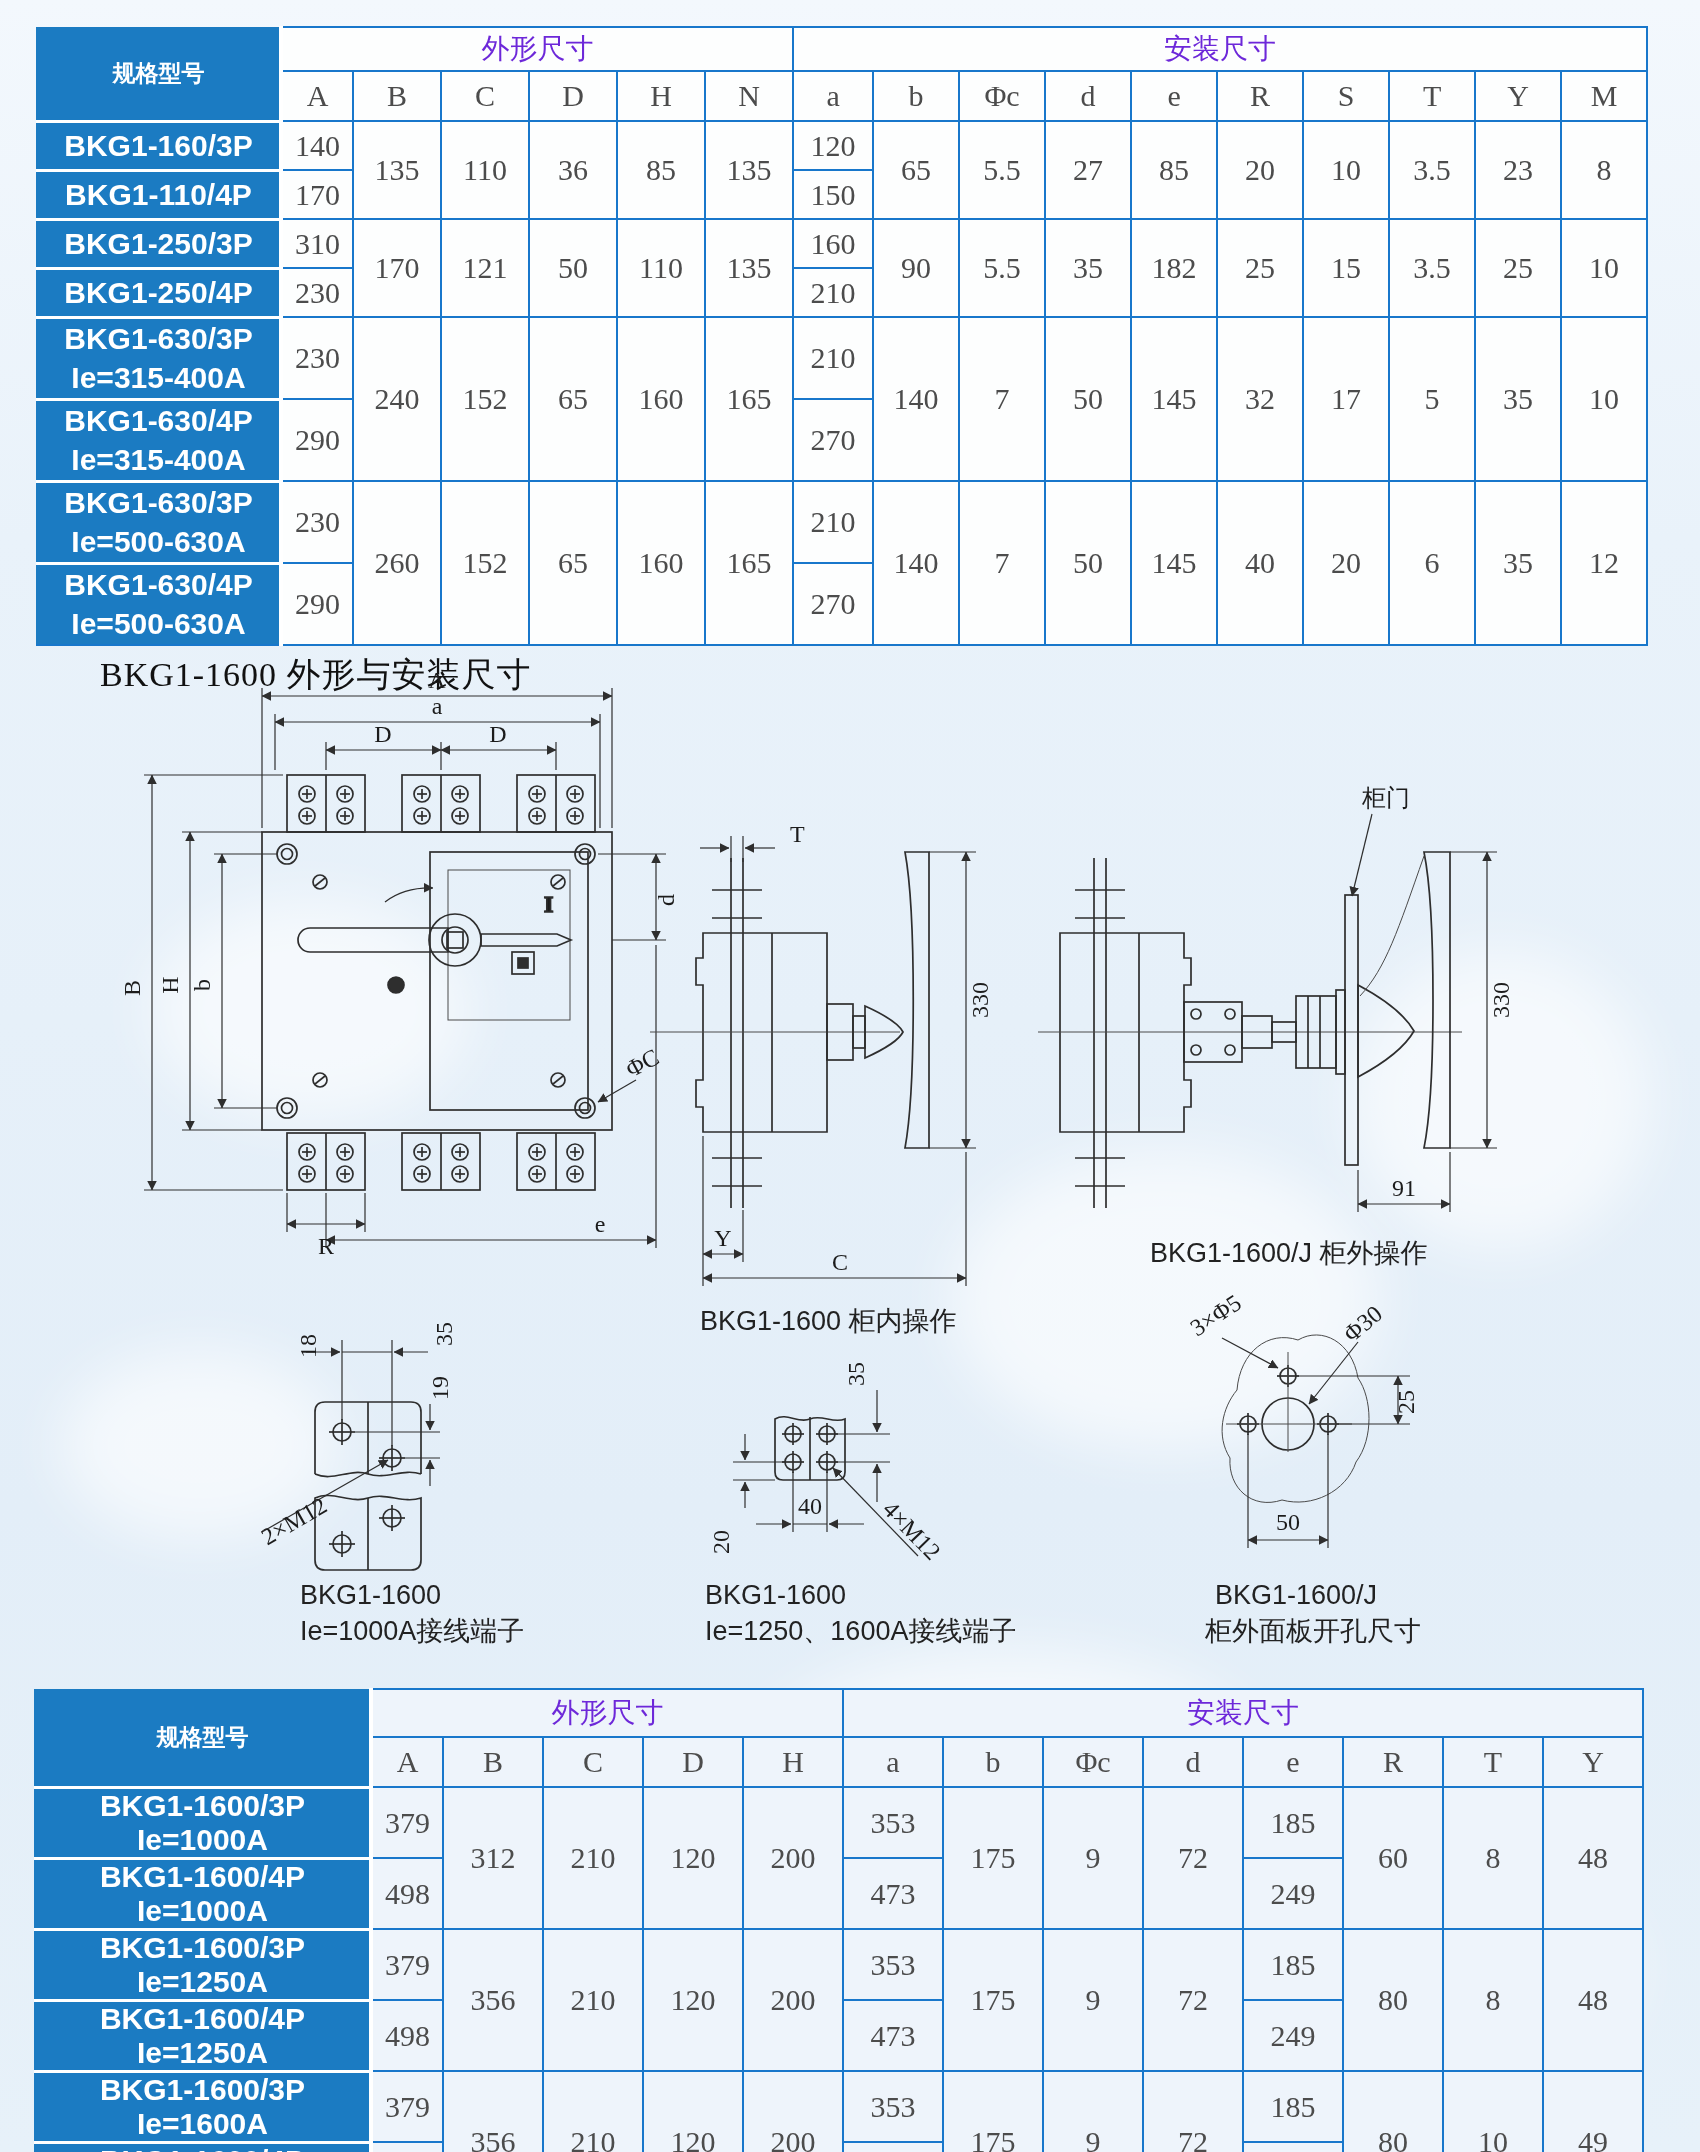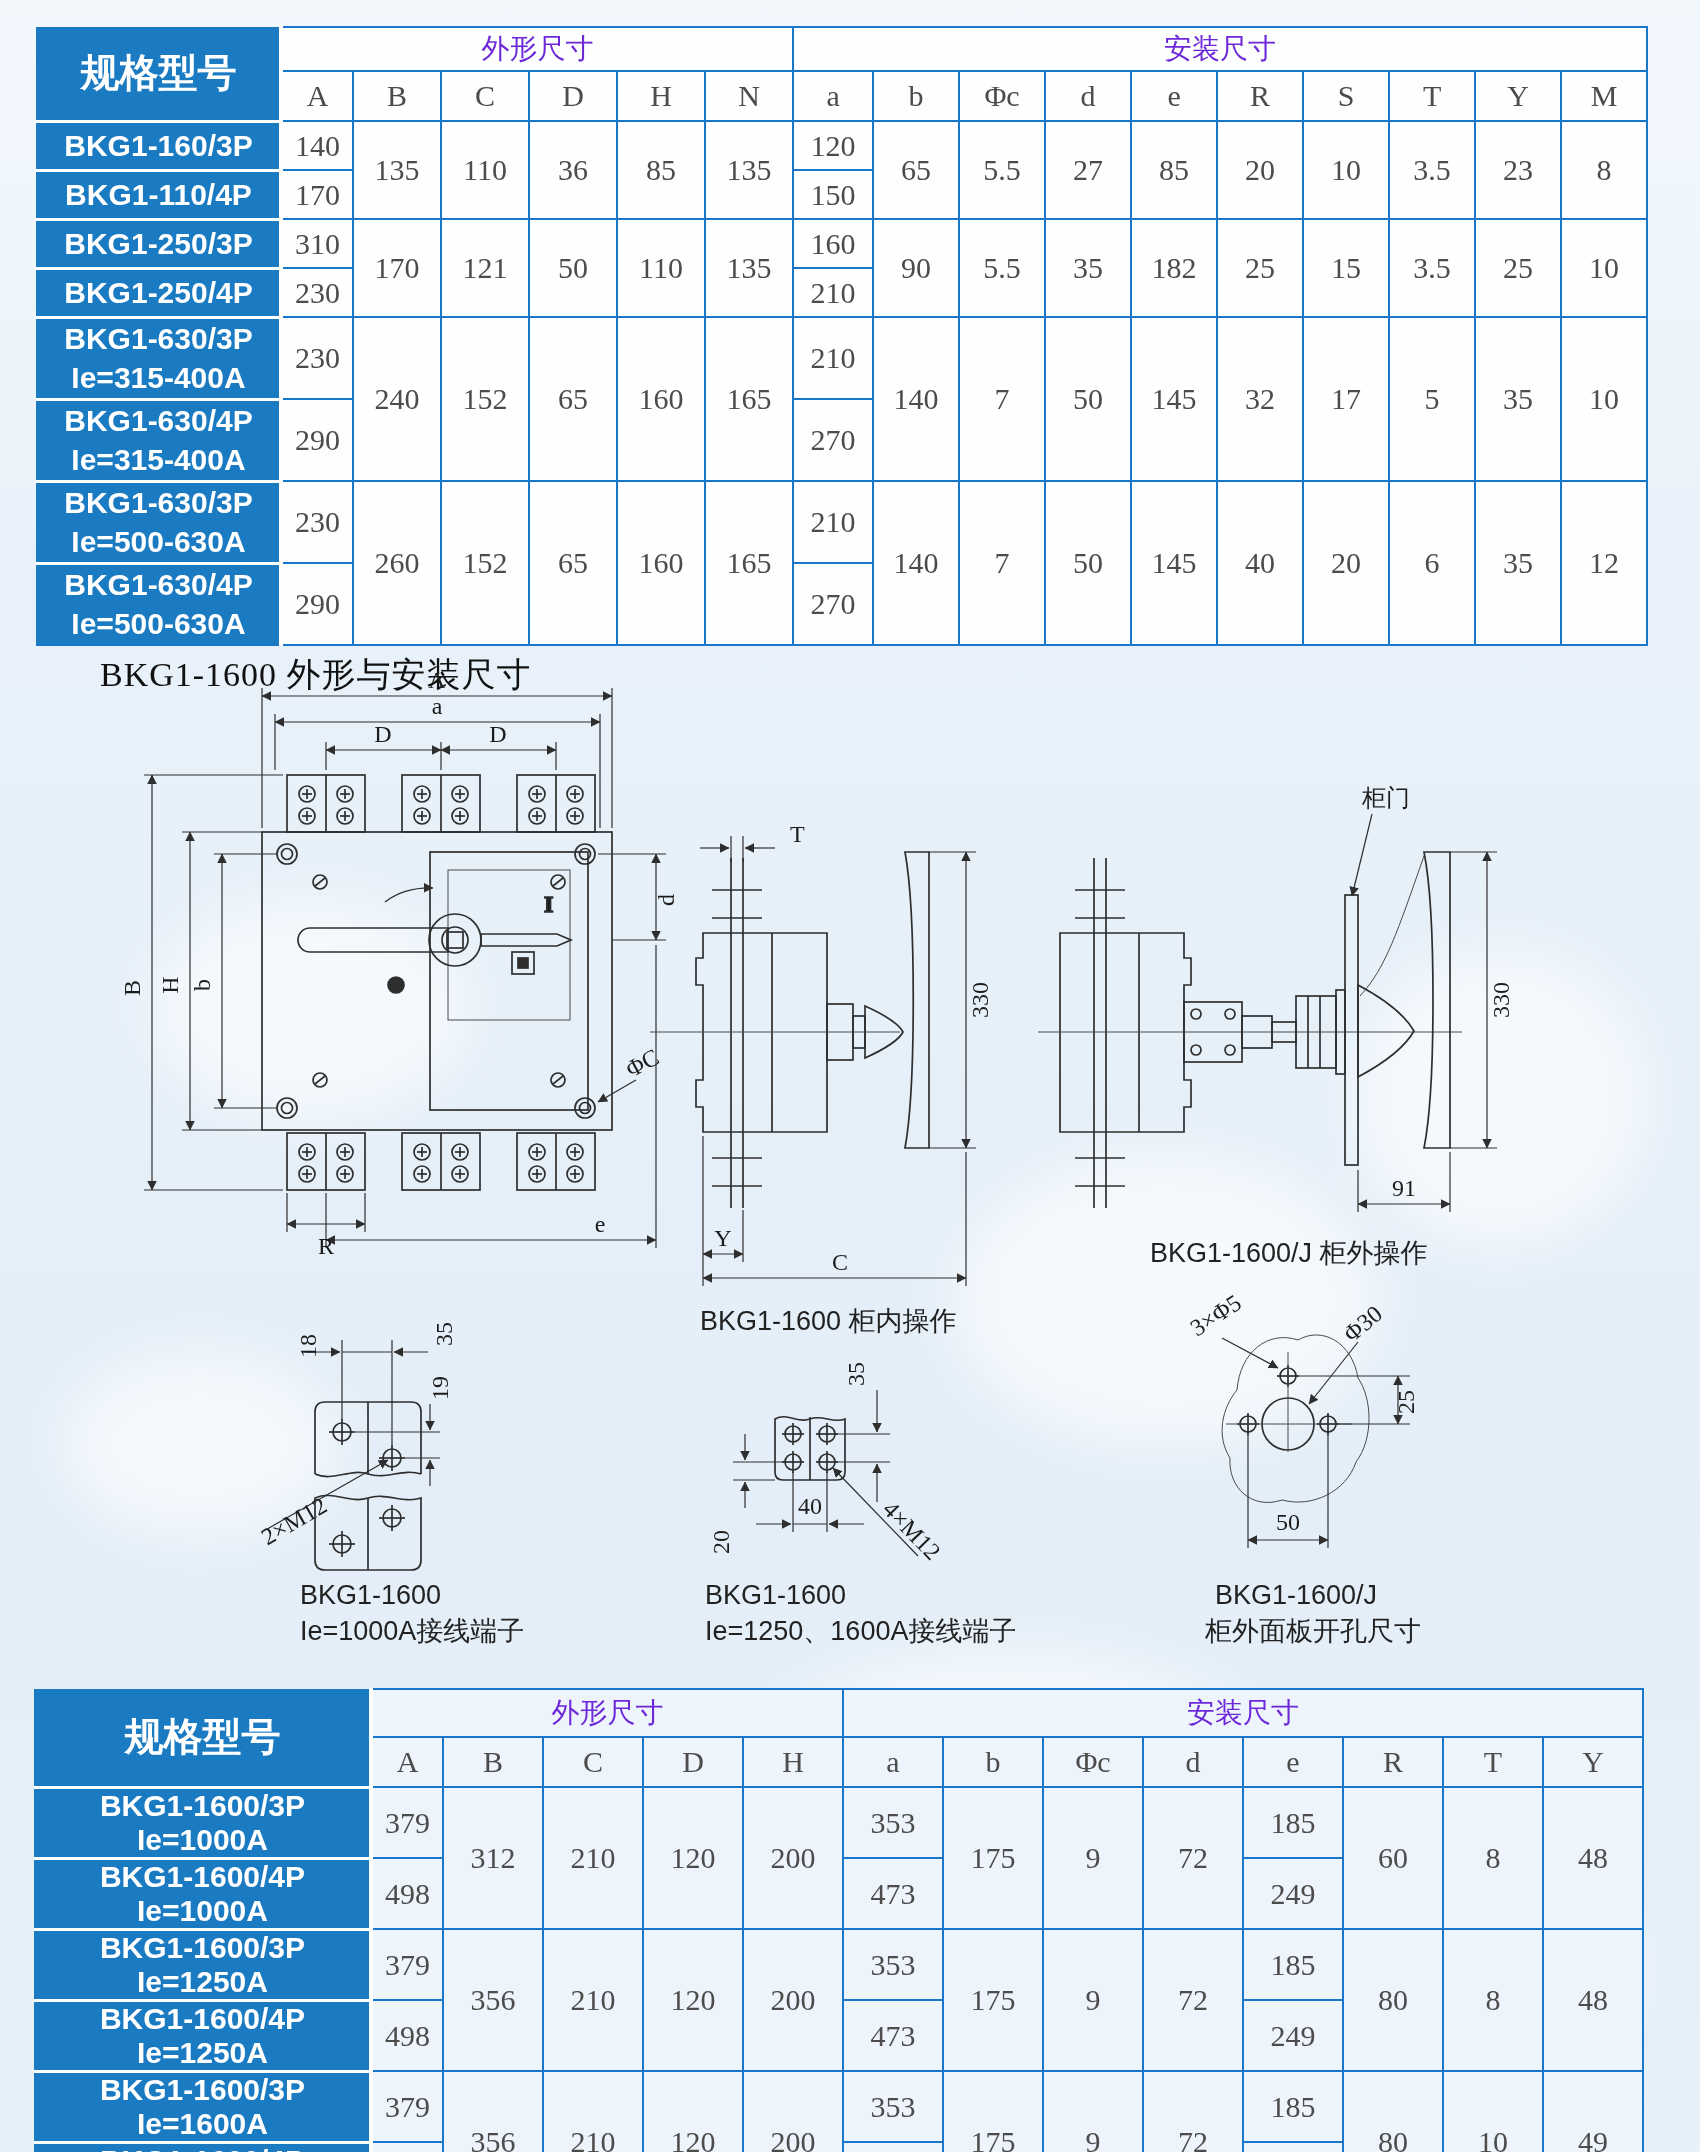--- a/index.html
+++ b/index.html
@@ -9,21 +9,21 @@
   .wm{position:absolute;background:rgba(255,255,255,.6);border-radius:50%;filter:blur(28px);}
   .spec{position:absolute;border-collapse:collapse;table-layout:fixed;background:transparent;}
   .spec td,.spec th{border:2px solid #1877cb;text-align:center;vertical-align:middle;padding:0;
        font-family:"Liberation Serif","DejaVu Serif",serif;font-weight:normal;
        color:#4c4c4c;font-size:30px;background:#fdfefe;overflow:hidden;}
   .t2 td,.t2 th{background:#eef4fb;}
   .spec .mc,.spec .mh{background:#1b7bc2;color:#ffffff;
        font-family:"Liberation Sans",sans-serif;font-weight:bold;font-size:30px;
        border-bottom:3px solid #ffffff;border-top:0;border-left:2px solid #1b7bc2;
        border-right:4px solid #ffffff;}
-  .spec .mh{font-size:39px;}
+  .spec .mh{font-size:23px;}
   .spec tr:last-child .mc{border-bottom:2px solid #1877cb;}
   .spec .gh{font-size:28px;color:#6d28d9;}
   .mc div{line-height:1.3;}
   .title{position:absolute;left:100px;top:652px;font-family:"Liberation Serif","DejaVu Serif",serif;
        font-size:34px;color:#111;letter-spacing:1px;}
   svg text{font-family:"Liberation Serif","DejaVu Serif",serif;font-size:24px;fill:#1c1c1c;}
   svg text.cap{font-family:"Liberation Sans",sans-serif;font-size:27px;fill:#222;}
   .dwg{stroke:#2e2e2e;stroke-width:1.7;fill:none;}
   .dim{stroke:#2e2e2e;stroke-width:1.2;fill:none;}
   .thin{stroke:#4a4a4a;stroke-width:1;fill:none;}

